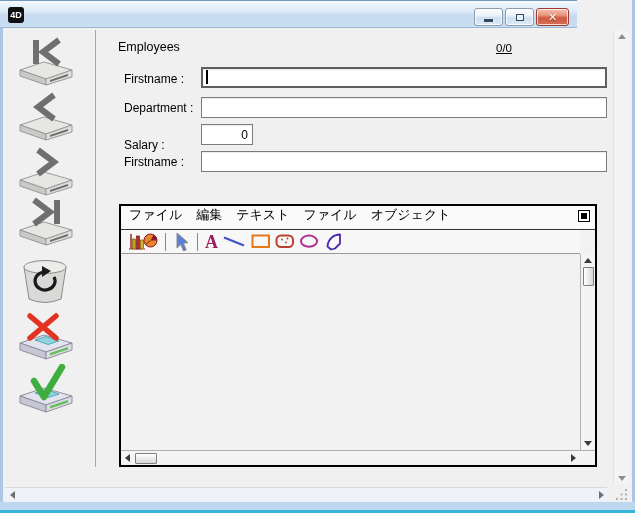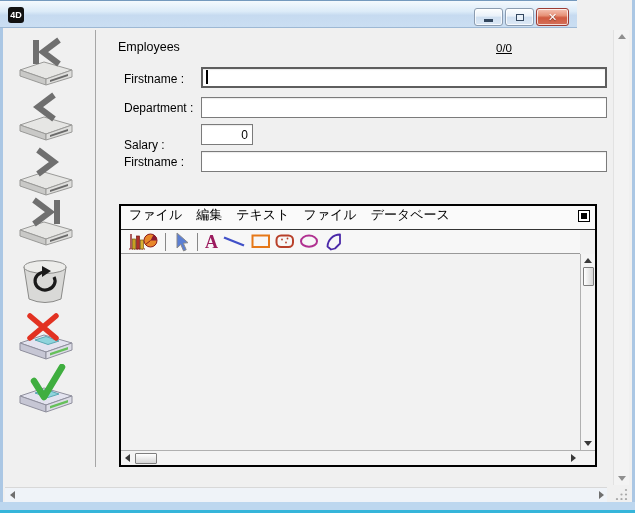--- a/index.html
+++ b/index.html
@@ -197,21 +197,21 @@
 
     <div class="field-label" style="top:127px">Firstname :</div>
     <input class="field-input field-wide" style="top: 123px;" value="">
 
     <div class="chart-window">
       <div class="chart-menubar">
         <span class="menu-item">ファイル</span>
         <span class="menu-item">編集</span>
         <span class="menu-item">テキスト</span>
         <span class="menu-item">ファイル</span>
-        <span class="menu-item">データベース</span>
+        <span class="menu-item">オブジェクト</span>
         <div class="widget-box">
             <div></div>
           </div>
       </div>
 
       <div class="chart-toolbar">
         <div class="tool">
           <svg width="31" height="20" viewBox="0 0 31 20">
             <line x1="4" y1="2" x2="4" y2="17" stroke="#8b1a1a" stroke-width="1.4"></line>
             <line x1="2" y1="17" x2="18" y2="17" stroke="#8b1a1a" stroke-width="1.2" stroke-dasharray="1.5,1"></line>

